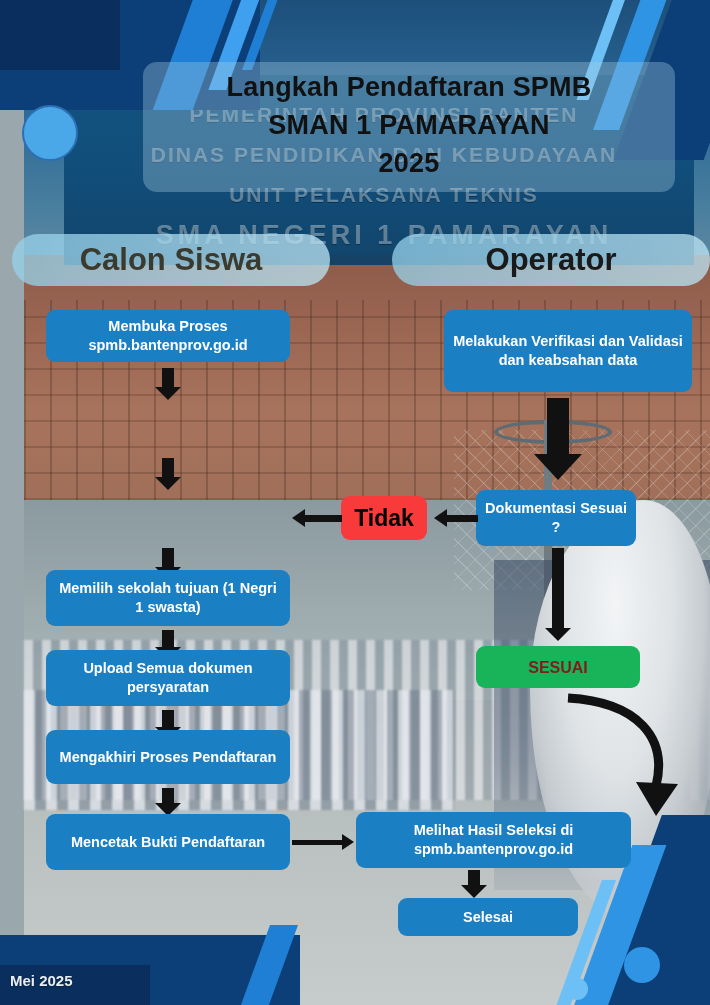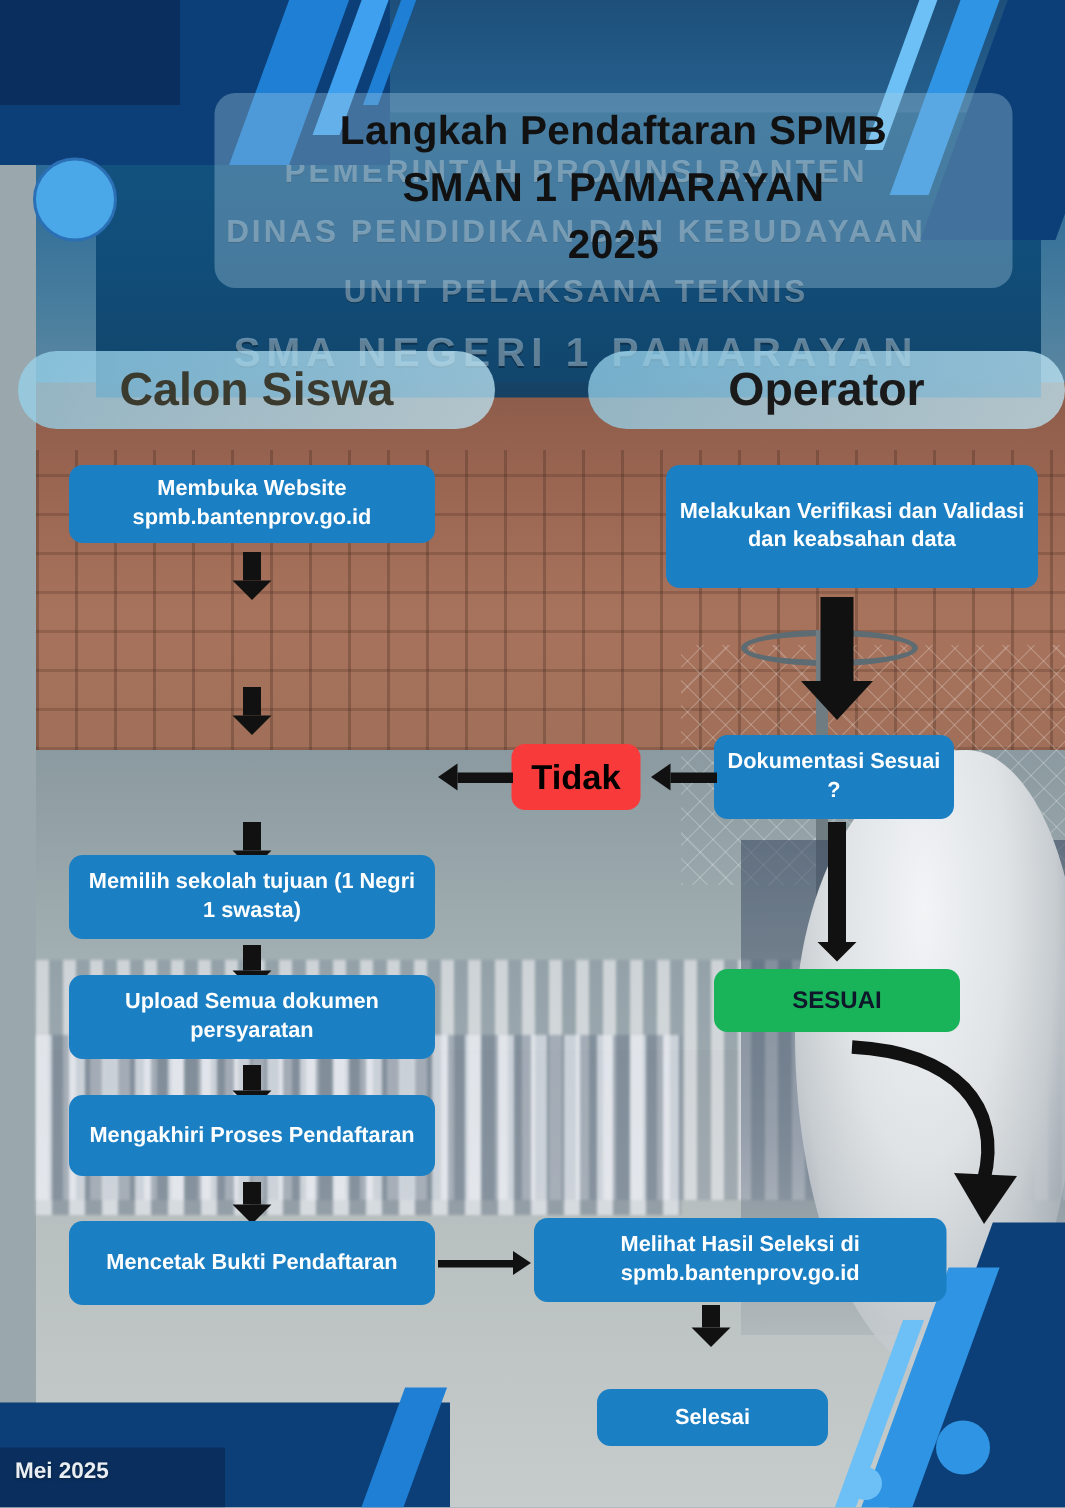--- a/index.html
+++ b/index.html
@@ -142,21 +142,21 @@
   .box{
     position:absolute;
     background:#1b7fc4;
     color:#fff;font-weight:bold;font-size:14.5px;
     border-radius:9px;
     display:flex;align-items:center;justify-content:center;
     text-align:center;line-height:19px;
     padding:4px 8px;
     box-sizing:border-box;
   }
-  .box.green{background:#19b35a;color:#0f172a;font-size:16px;}
+  .box.green{background:#19b35a;color:#7f1d1d;font-size:16px;}
   .box.red{background:#f93a3a;color:#000;font-size:23px;}
 
   
   .arrow-down{
     position:absolute;width:26px;
     display:flex;flex-direction:column;align-items:center;
   }
   .arrow-down .shaft{width:12px;background:#111;}
   .arrow-down .head{
     width:0;height:0;border-left:13px solid transparent;border-right:13px solid transparent;
@@ -239,21 +239,21 @@
   </div>
 
   <div class="lane lane-left">
     <span>Calon Siswa</span>
   </div>
   <div class="lane lane-right">
     <span>Operator</span>
   </div>
 
   <div class="box" style="left:46px;top:310px;width:244px;height:52px;">
-    <span>Membuka Website spmb.bantenprov.go.id</span>
+    <span>Membuka Proses spmb.bantenprov.go.id</span>
   </div>
   <div class="arrow-down" style="left:155px;top:368px;height:32px;">
     <div class="shaft" style="height:19px;"></div>
       <div class="head"></div>
   </div>
 
   <div class="arrow-down" style="left:155px;top:458px;height:32px;">
     <div class="shaft" style="height:19px;"></div>
       <div class="head"></div>
   </div>
@@ -332,19 +332,19 @@
     <div class="shaft" style="width:50px;"></div>
       <div class="head"></div>
   </div>
   <div class="box" style="left:356px;top:812px;width:275px;height:56px;">
     <span>Melihat Hasil Seleksi di spmb.bantenprov.go.id</span>
   </div>
   <div class="arrow-down" style="left:461px;top:870px;height:28px;">
     <div class="shaft" style="height:15px;"></div>
       <div class="head"></div>
   </div>
-  <div class="box" style="left:398px;top:898px;width:154px;height:38px;margin-top:28px;">
+  <div class="box" style="left:398px;top:898px;width:180px;height:38px;">
     <span>Selesai</span>
   </div>
 
   <div class="footer">Mei 2025</div>
 
 </div>
 
 </body></html>

